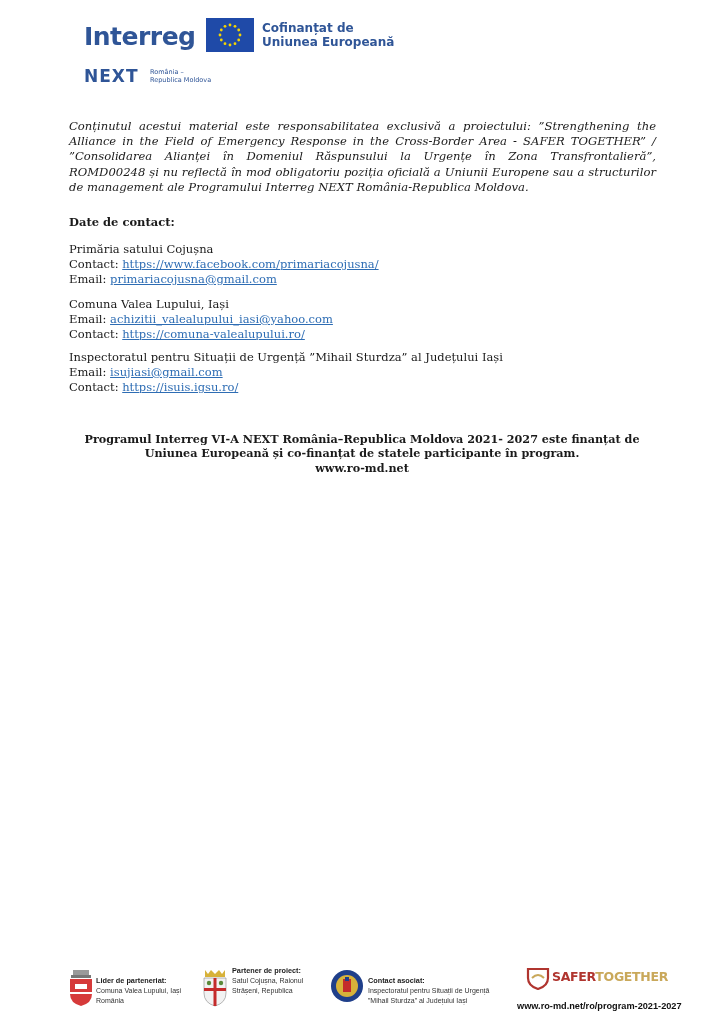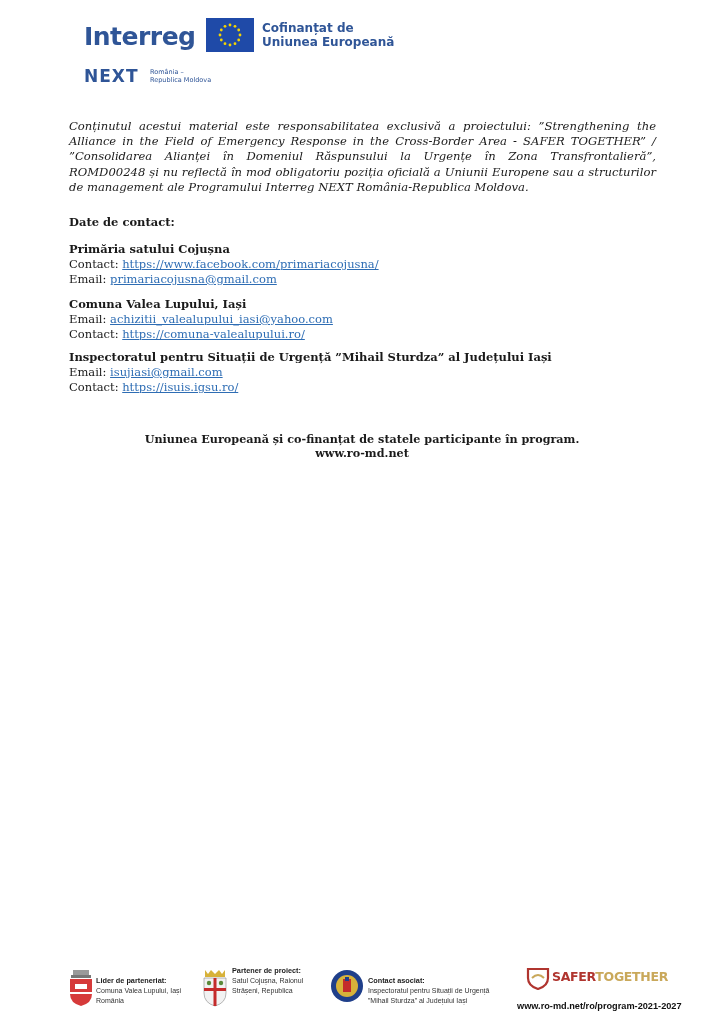--- a/index.html
+++ b/index.html
@@ -12,21 +12,21 @@
     .eu-flag { position: absolute; left: 122px; top: 2px; width: 48px; height: 34px; background: #1f4aa8; }
     .eu-flag svg { position: absolute; left: 0; top: 0; }
     .cofin { position: absolute; left: 178px; top: 5px; font-family: "DejaVu Sans", sans-serif; font-weight: bold; font-size: 12px; color: #2f5597; line-height: 14px; }
     .next-word { position: absolute; left: 0; top: 50px; font-family: "DejaVu Sans", sans-serif; font-weight: bold; font-size: 17px; color: #2f5597; letter-spacing: 1px; }
     .next-sub { position: absolute; left: 66px; top: 52px; font-family: "DejaVu Sans", sans-serif; font-size: 6.5px; color: #2f5597; line-height: 8px; }
 
     
     .disclaimer { position: absolute; left: 69px; top: 119px; width: 587px; font-style: italic; font-size: 11.6px; line-height: 15.2px; text-align: justify; color: #1a1a1a; }
     .contact-head { position: absolute; left: 69px; top: 215px; font-weight: bold; font-size: 11.5px; }
     .org { position: absolute; left: 69px; width: 600px; font-size: 11.5px; line-height: 15px; }
-    .org .name { font-weight: bold; }
+    .org .name { font-weight: normal; }
     .org a { color: #2e6db4; text-decoration: underline; }
     .org1 { top: 242px; }
     .org2 { top: 297px; }
     .org3 { top: 350px; }
 
     .footer-note { position: absolute; left: 60px; top: 432px; width: 604px; text-align: center; font-weight: bold; font-size: 11.2px; line-height: 14.4px; }
 
     
     .partners { position: absolute; left: 0; top: 962px; width: 724px; height: 60px; font-family: "Liberation Sans", "DejaVu Sans", sans-serif; }
     .p { position: absolute; top: 4px; font-size: 7px; line-height: 10px; color: #333; }
@@ -90,20 +90,21 @@
   <div><span>Contact: </span><a>https://comuna-valealupului.ro/</a></div>
 </div>
 
 <div class="org org3">
   <div class="name">Inspectoratul pentru Situații de Urgență ”Mihail Sturdza” al Județului Iași</div>
   <div><span>Email: </span><a>isujiasi@gmail.com</a></div>
   <div><span>Contact: </span><a>https://isuis.igsu.ro/</a></div>
 </div>
 
 <div class="footer-note">
+  <div>Programul Interreg VI-A NEXT România–Republica Moldova 2021- 2027 este finanțat de</div>
   <div>Uniunea Europeană și co-finanțat de statele participante în program.</div>
   <div>www.ro-md.net</div>
 </div>
 
 <div class="partners">
 
   <svg class="crest" style="left:68px;" width="26" height="40" viewBox="0 0 26 40">
     <rect x="5" y="2" width="16" height="6" fill="#9a9a9a"></rect>
     <rect x="3" y="7" width="20" height="3" fill="#777"></rect>
     <path d="M2 11 H24 V26 Q24 35 13 38 Q2 35 2 26 Z" fill="#d63a3a"></path>

